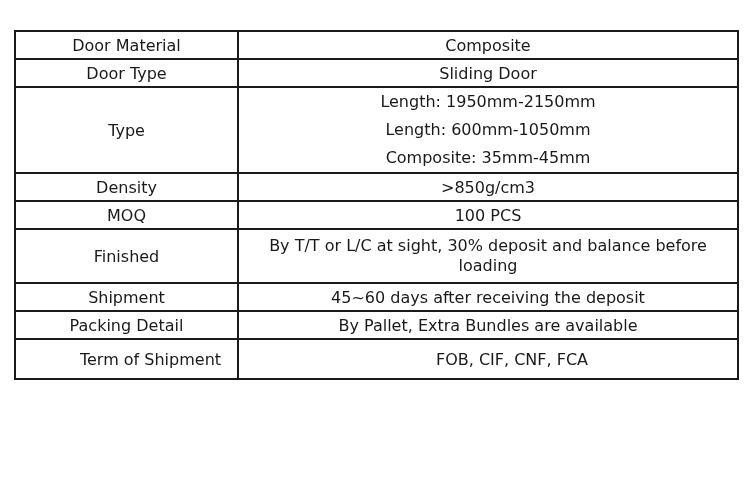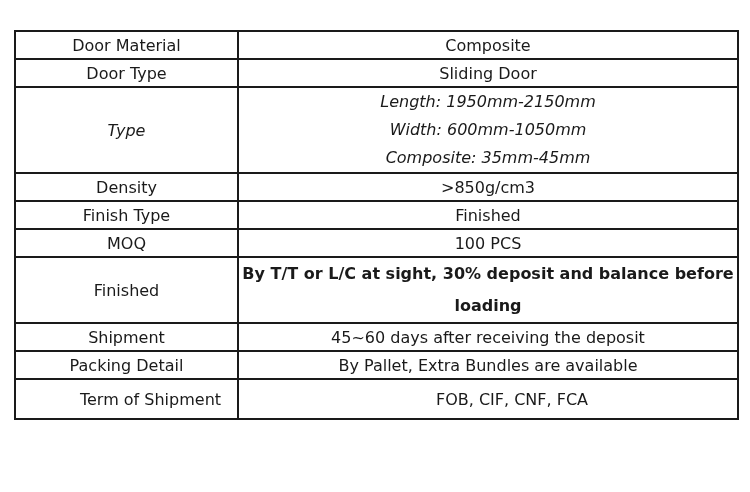--- a/index.html
+++ b/index.html
@@ -27,29 +27,28 @@
   table.spec-table td {
     border: 2px solid #1a1a1a;
     text-align: center;
     vertical-align: middle;
     padding: 0;
     overflow: hidden;
   }
   col.c-label { width: 223px; }
   col.c-value { width: 500px; }
   tr.r-std td    { height: 26px; }
-  tr.r-size td   { height: 84px; font-style: italic; }
+  tr.r-size td   { height: 84px; }
   tr.r-payment td{ height: 52px; }
   tr.r-last td   { height: 38px; padding-left: 48px; }
   td.value-multiline div { line-height: 28px; }
   td.value-left {
     text-align: left;
     padding: 0 12px 0 13px;
-    line-height: 32px;
-    font-weight: bold;
+    line-height: 20px;
   }
 </style>
 </head>
 <body>
 
 <table class="spec-table">
   <colgroup>
     <col class="c-label">
     <col class="c-value">
   </colgroup>
@@ -59,31 +58,27 @@
       <td>Composite</td>
     </tr>
     <tr class="r-std">
       <td>Door Type</td>
       <td>Sliding Door</td>
     </tr>
     <tr class="r-size">
       <td>Type</td>
       <td class="value-multiline">
         <div>Length: 1950mm-2150mm</div>
-        <div>Width: 600mm-1050mm</div>
+        <div>Length: 600mm-1050mm</div>
         <div>Composite: 35mm-45mm</div>
       </td>
     </tr>
     <tr class="r-std">
       <td>Density</td>
       <td>&gt;850g/cm3</td>
-    </tr>
-    <tr class="r-std">
-      <td>Finish Type</td>
-      <td>Finished</td>
     </tr>
     <tr class="r-std">
       <td>MOQ</td>
       <td>100 PCS</td>
     </tr>
     <tr class="r-payment">
       <td>Finished</td>
       <td class="value-left">By T/T or L/C at sight, 30% deposit and balance before loading</td>
     </tr>
     <tr class="r-std">

